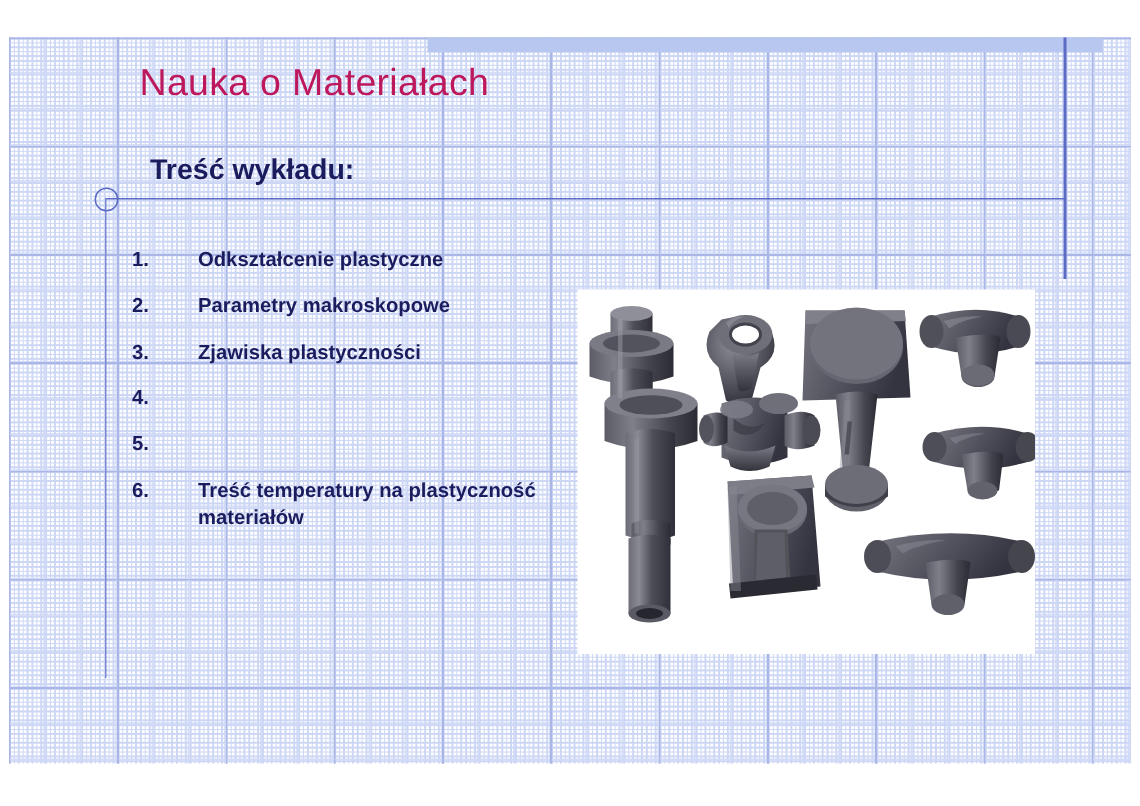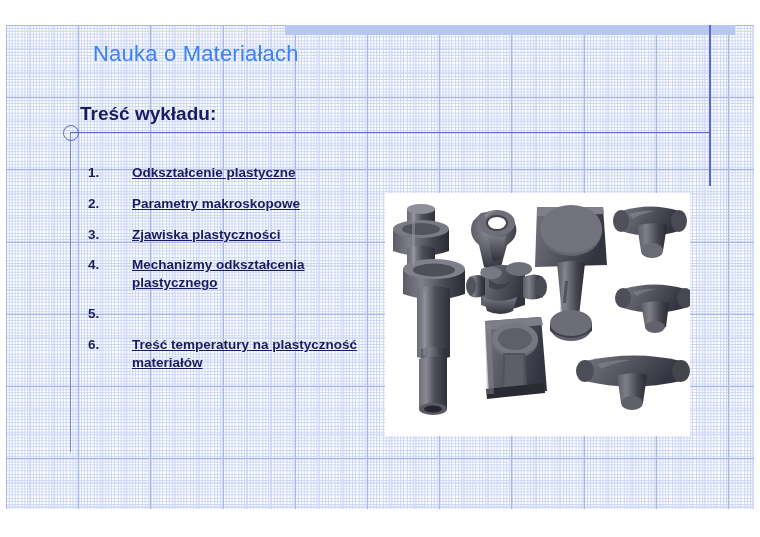--- a/index.html
+++ b/index.html
@@ -80,38 +80,38 @@
   }
   #deco-circle {
     position:absolute; left:63px; top:125px; width:14px; height:14px;
     border:1px solid #5b6bc4; border-radius:50%;
     background:transparent;
   }
 
   
   #slide-title {
     position:absolute; left:93px; top:41px;
-    font-size:22px; color:#3b82f6; letter-spacing:.2px;
+    font-size:25px; color:#be185d; letter-spacing:.2px;
     white-space:nowrap;
   }
   #section-heading {
-    position:absolute; left:80px; top:103px;
+    position:absolute; left:100px; top:103px;
     font-size:19px; font-weight:bold; color:#1b1c5e;
     white-space:nowrap;
   }
   #agenda-list {
     position:absolute; left:88px; top:164px; width:285px;
   }
   .agenda-item {
     display:flex; margin-bottom:13px;
     font-size:13.5px; font-weight:bold; color:#1b1c5e;
     line-height:1.32;
   }
   .agenda-num { width:44px; flex:0 0 44px; }
-  .agenda-text { flex:1 1 auto;text-decoration:underline; }
+  .agenda-text { flex:1 1 auto; }
 
   
   #forgings-photo {
     position:absolute; left:385px; top:193px;
     width:305px; height:243px;
     background:#ffffff;
     overflow:hidden;
   }
   #forgings-photo svg { display:block; }
 </style>
@@ -142,21 +142,20 @@
   <div class="agenda-item">
     <span class="agenda-num">2.</span>
     <span class="agenda-text">Parametry makroskopowe</span>
   </div>
   <div class="agenda-item">
     <span class="agenda-num">3.</span>
     <span class="agenda-text">Zjawiska plastyczności</span>
   </div>
   <div class="agenda-item">
     <span class="agenda-num">4.</span>
-    <span class="agenda-text">Mechanizmy odkształcenia plastycznego</span>
   </div>
   <div class="agenda-item">
     <span class="agenda-num">5.</span>
   </div>
   <div class="agenda-item">
     <span class="agenda-num">6.</span>
     <span class="agenda-text">Treść temperatury na plastyczność materiałów</span>
   </div>
 </div>
 

